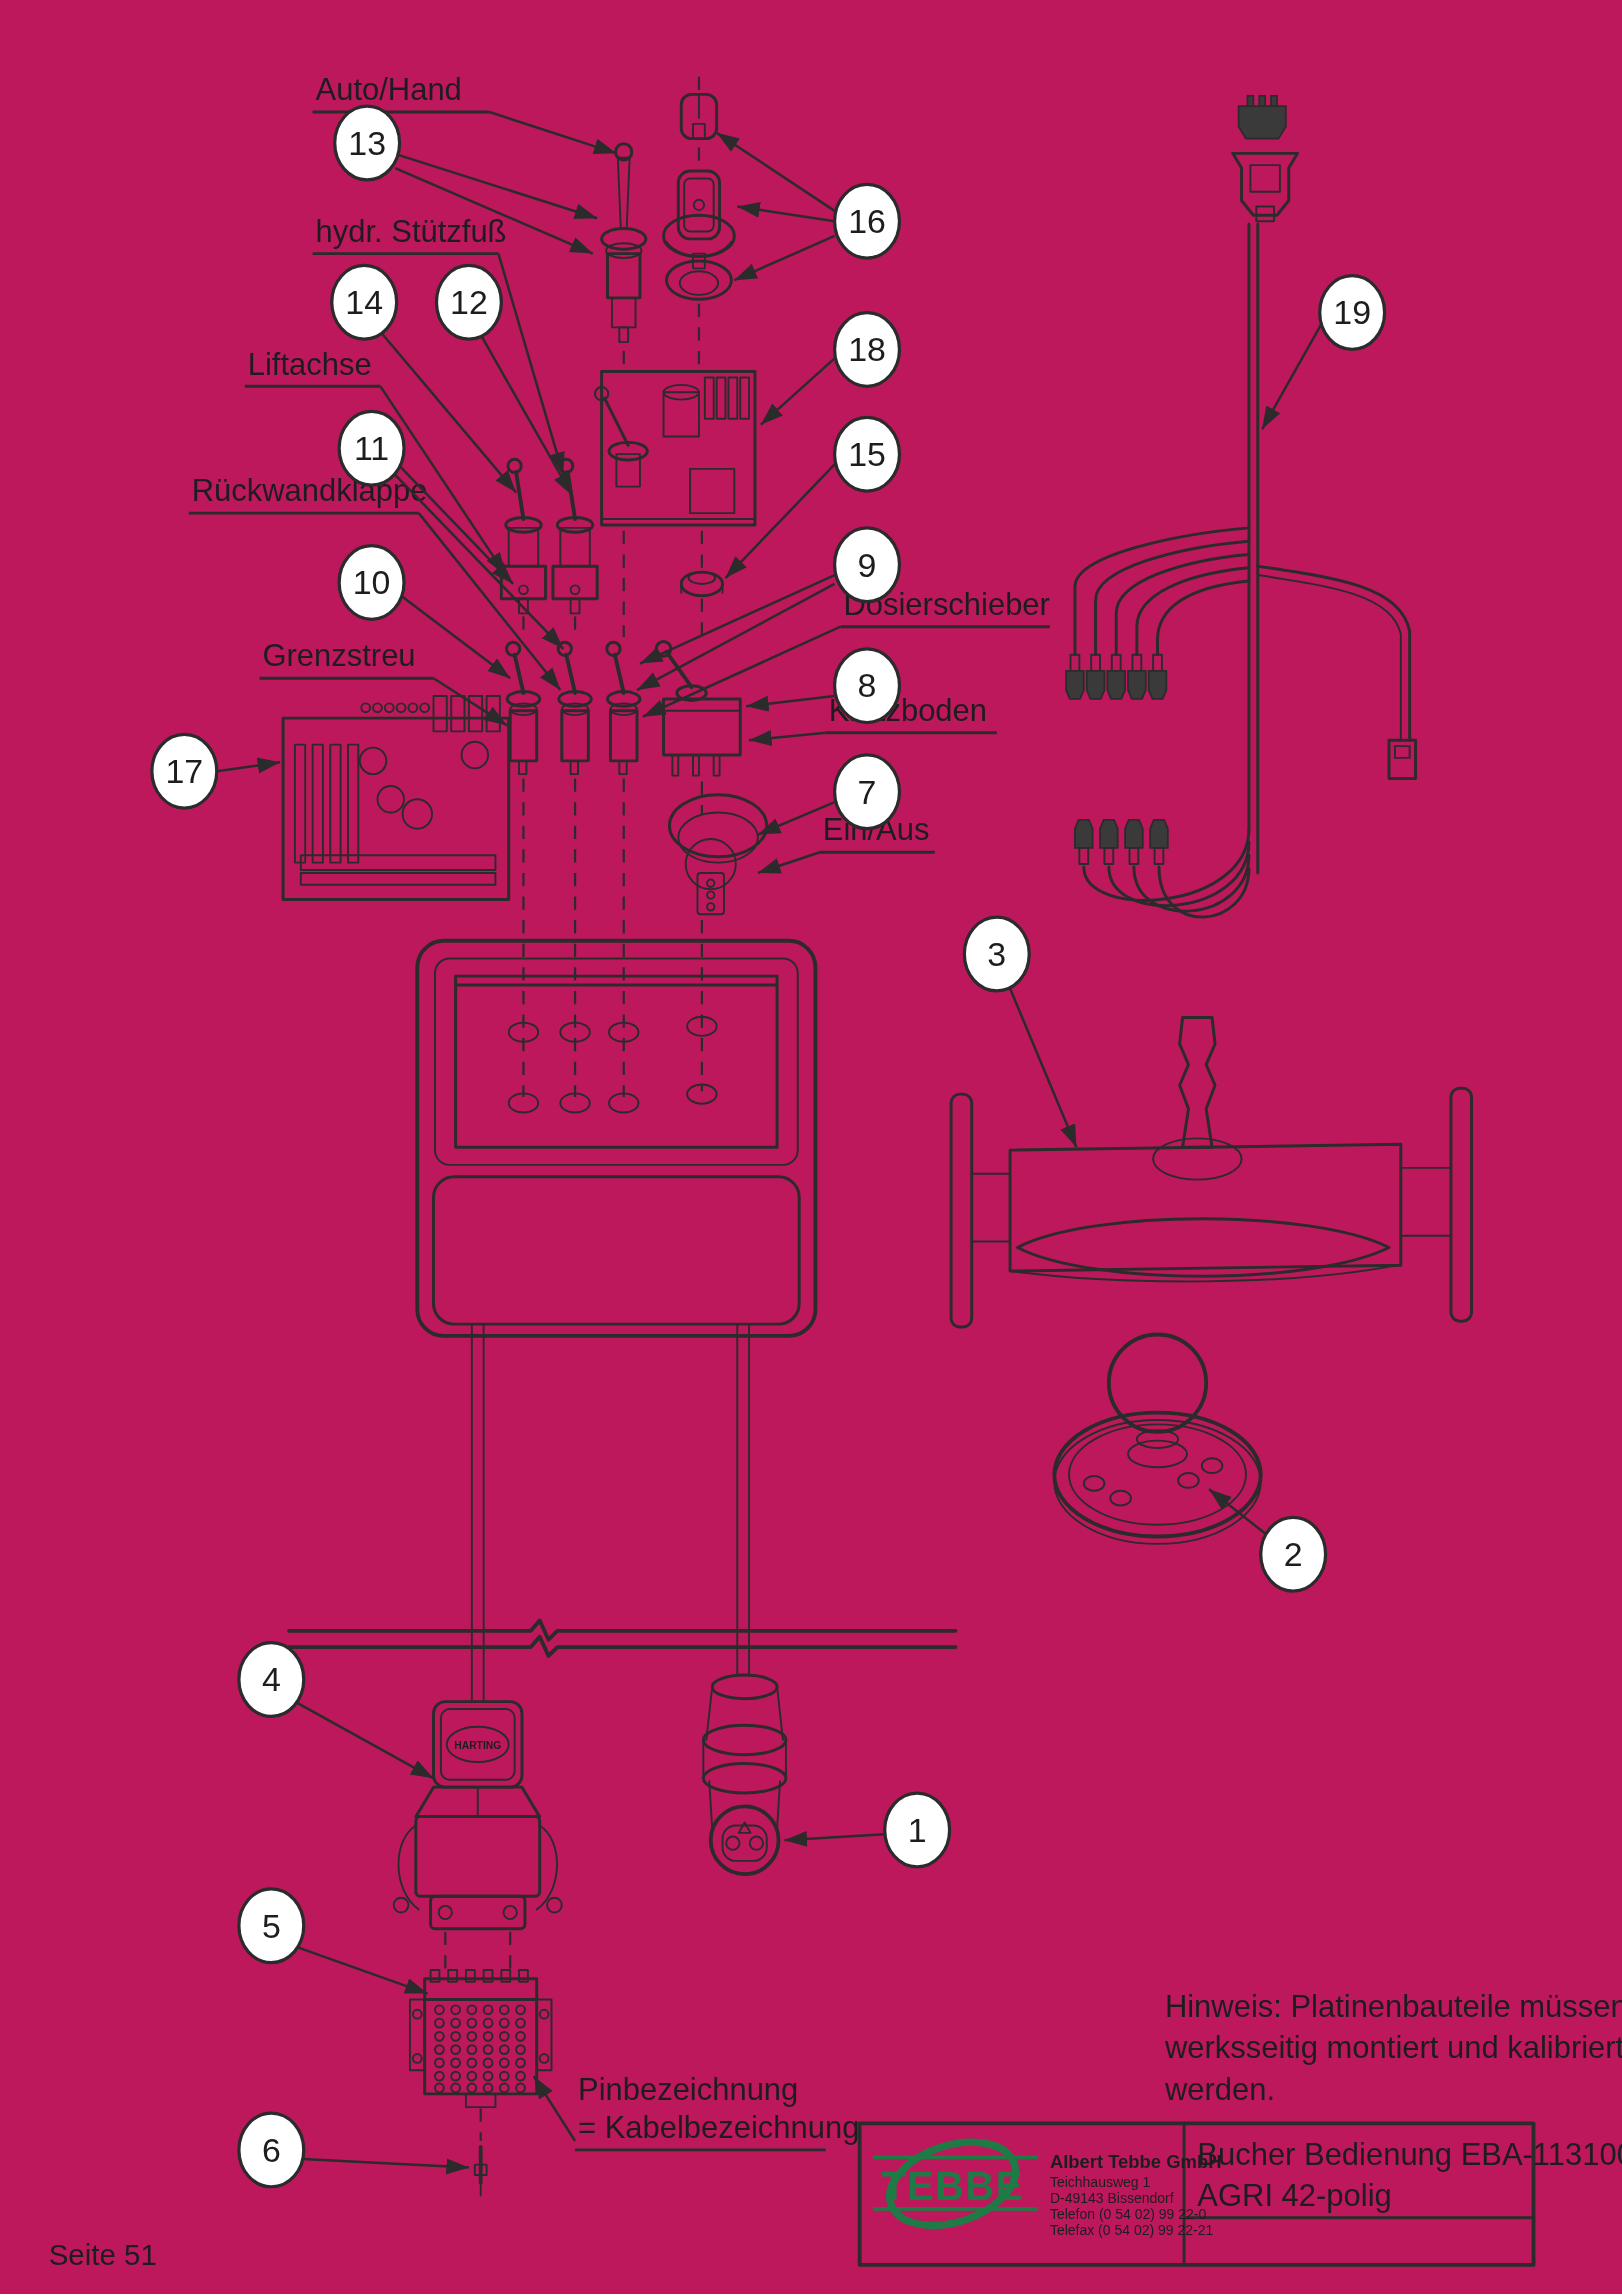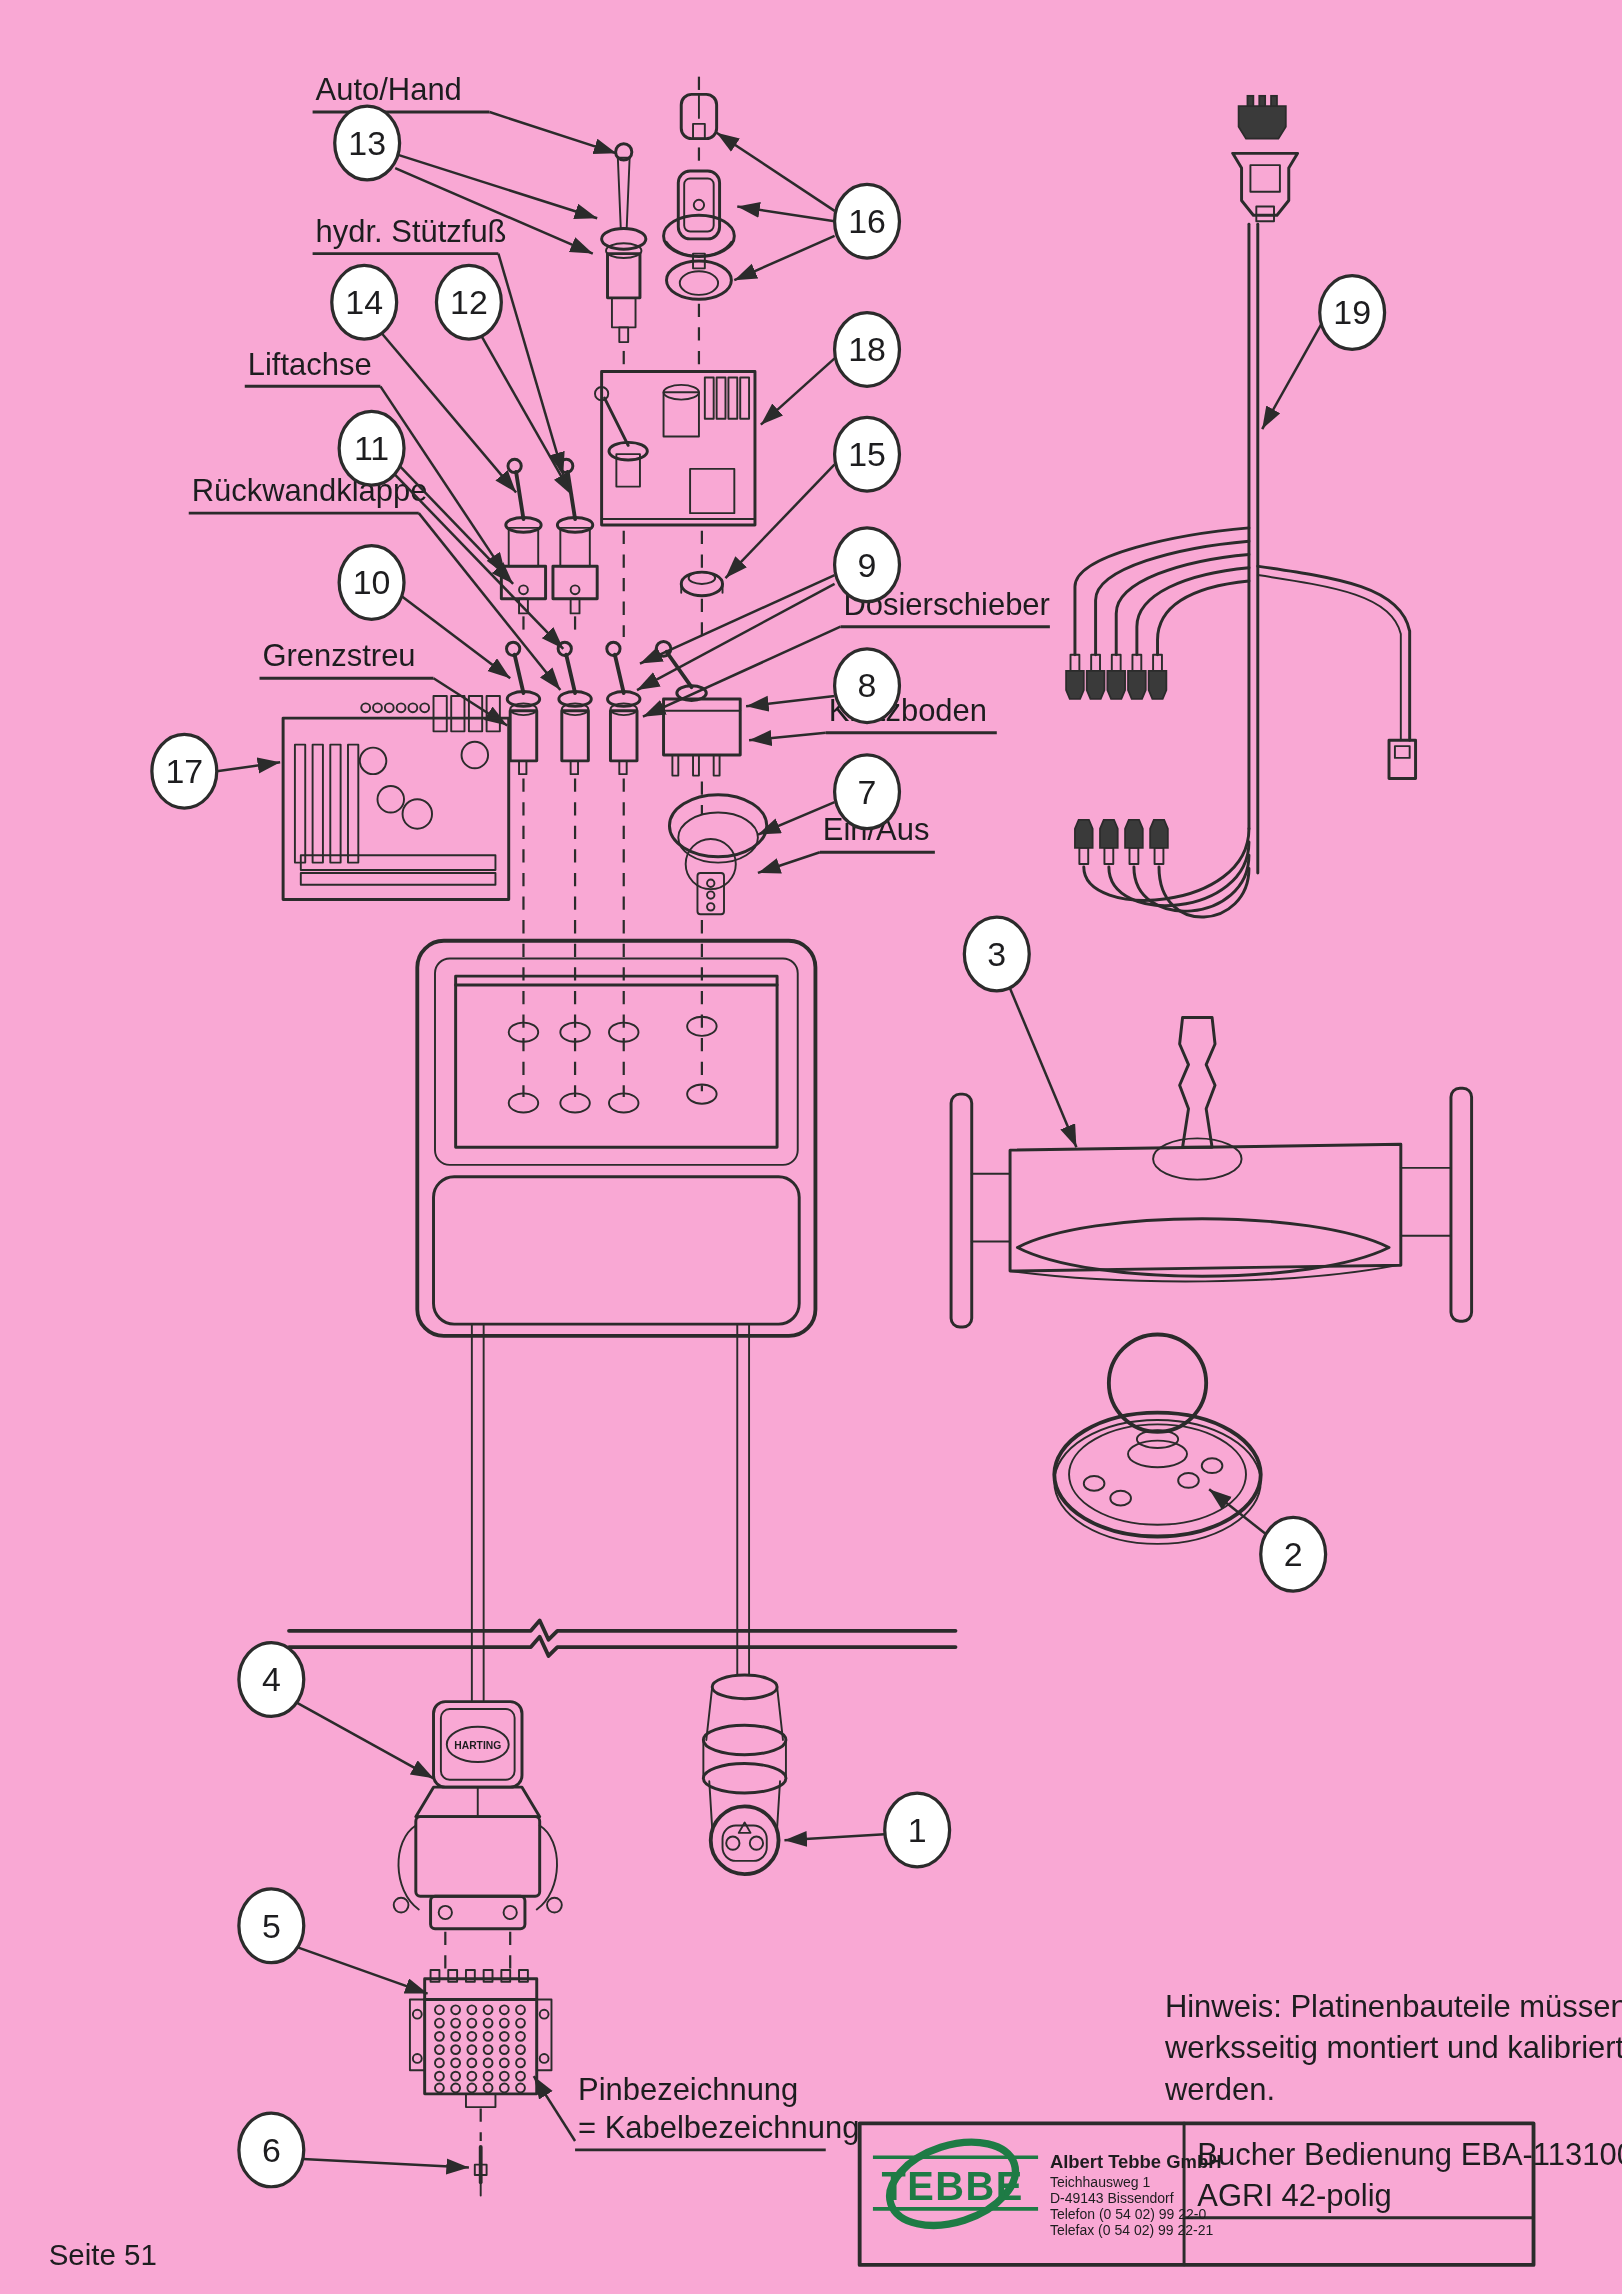--- a/index.html
+++ b/index.html
@@ -1,16 +1,16 @@
 <!DOCTYPE html>
 <html style="font-size:7.4px"><head>
 <meta charset="utf-8">
 <style>
   html,body{margin:0;padding:0;background:#ffffff;}
-  .page{width:100%;background:#f9a8d4;font-family:"Liberation Sans",sans-serif;}
+  .page{width:100%;background:#be185d;font-family:"Liberation Sans",sans-serif;}
   svg{display:block;width:100%;height:auto;}
   .ln{fill:none;stroke:#2b2b2b;stroke-width:2px;stroke-linecap:round;stroke-linejoin:round;}
   .ln2{stroke-width:2.6px;}
   .lt{stroke-width:1.3px;}
   .dash{fill:none;stroke:#2b2b2b;stroke-width:1.5px;stroke-dasharray:9 7;}
   .ldr{fill:none;stroke:#2b2b2b;stroke-width:1.7px;}
   .ul{stroke:#2b2b2b;stroke-width:2px;}
   text{font-family:"Liberation Sans",sans-serif;fill:#1d1d1f;}
   .lbl{font-size:21px;}
   .num{font-size:23px;text-anchor:middle;}

